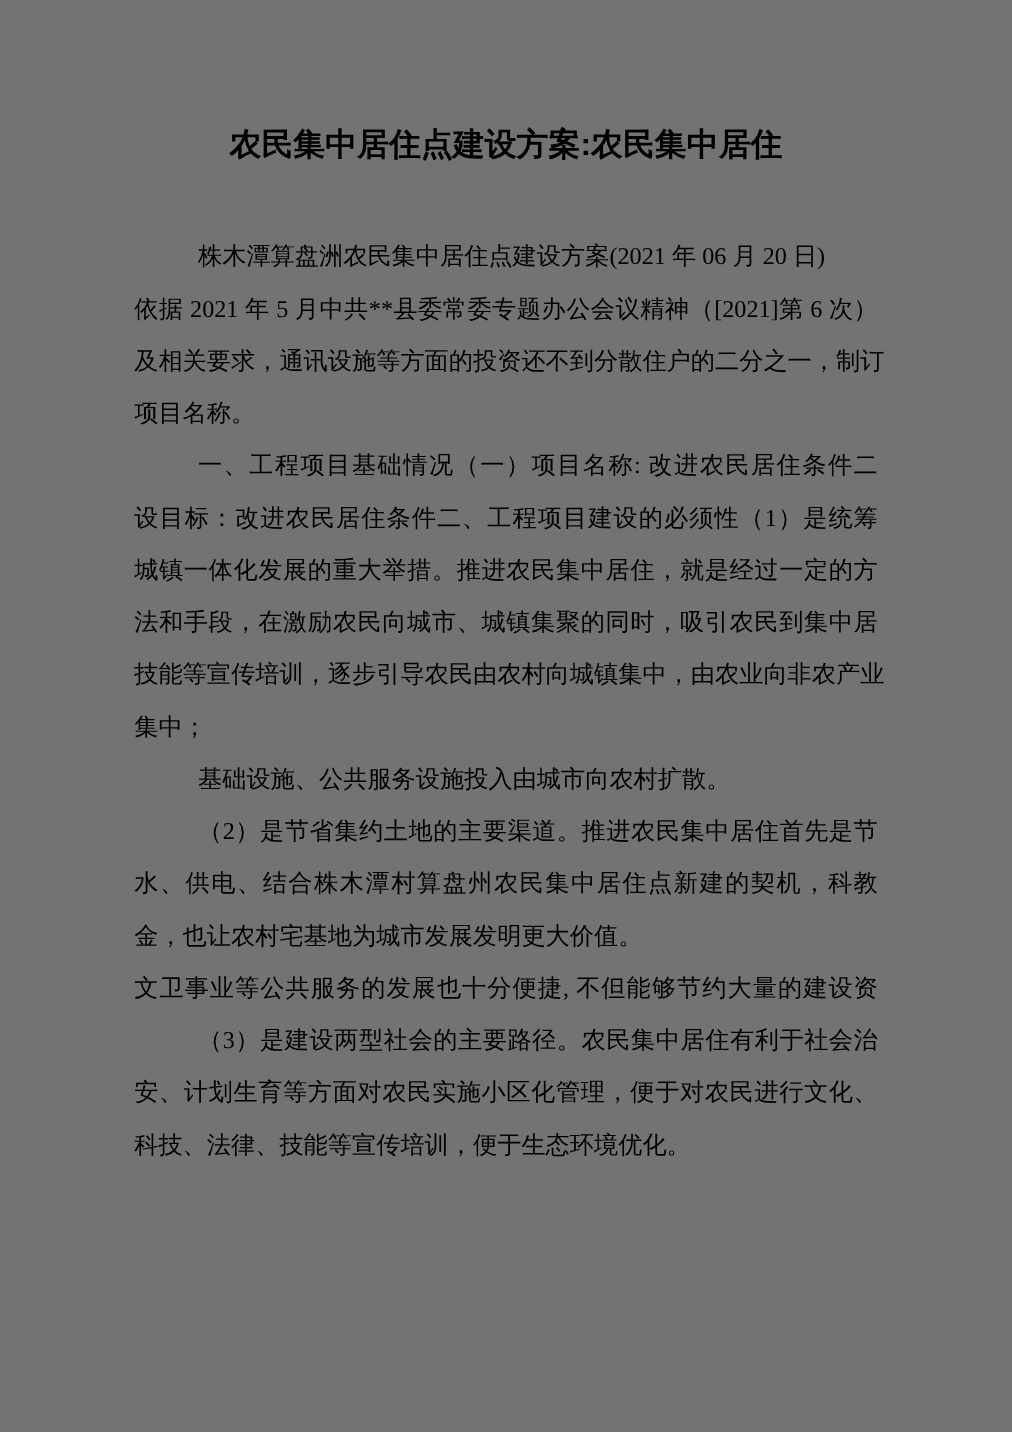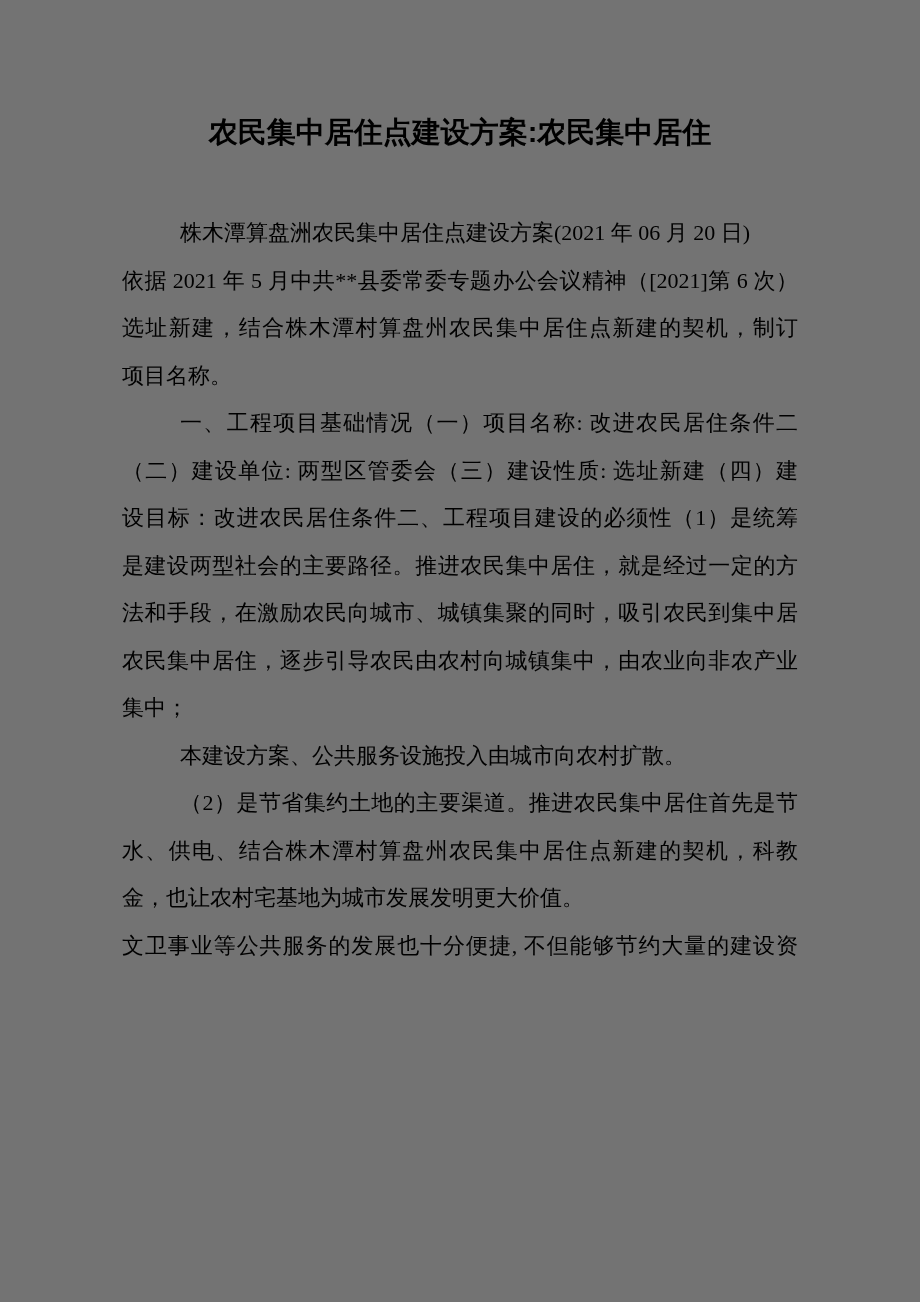--- a/index.html
+++ b/index.html
@@ -55,35 +55,39 @@
 <body>
 
 <div class="page" style="background: #737373; color: rgb(0, 0, 0);">
   <h1 class="doc-title">农民集中居住点建设方案:农民集中居住</h1>
   <div class="doc-body">
       <div class="para">
         <div class="line indent">株木潭算盘洲农民集中居住点建设方案(2021 年 06 月 20 日)</div>
       </div>
       <div class="para">
         <div class="line fill">依据 2021 年 5 月中共**县委常委专题办公会议精神（[2021]第 6 次）</div>
-        <div class="line fill">选址新建，结合株木潭村算盘州农民集中居住点新建的契机，制订</div>
+        <div class="line fill">及相关要求，通讯设施等方面的投资还不到分散住户的二分之一，制订</div>
         <div class="line">项目名称。</div>
       </div>
       <div class="para">
         <div class="line fill indent">一、工程项目基础情况（一）项目名称: 改进农民居住条件二</div>
-        <div class="line fill">（二）建设单位: 两型区管委会（三）建设性质: 选址新建（四）建</div>
         <div class="line fill">设目标：改进农民居住条件二、工程项目建设的必须性（1）是统筹</div>
-        <div class="line fill">是建设两型社会的主要路径。推进农民集中居住，就是经过一定的方</div>
+        <div class="line fill">城镇一体化发展的重大举措。推进农民集中居住，就是经过一定的方</div>
         <div class="line fill">法和手段，在激励农民向城市、城镇集聚的同时，吸引农民到集中居</div>
-        <div class="line fill">农民集中居住，逐步引导农民由农村向城镇集中，由农业向非农产业</div>
+        <div class="line fill">技能等宣传培训，逐步引导农民由农村向城镇集中，由农业向非农产业</div>
         <div class="line">集中；</div>
       </div>
       <div class="para">
-        <div class="line indent">本建设方案、公共服务设施投入由城市向农村扩散。</div>
+        <div class="line indent">基础设施、公共服务设施投入由城市向农村扩散。</div>
       </div>
       <div class="para">
         <div class="line fill indent">（2）是节省集约土地的主要渠道。推进农民集中居住首先是节</div>
         <div class="line fill">水、供电、结合株木潭村算盘州农民集中居住点新建的契机，科教</div>
         <div class="line">金，也让农村宅基地为城市发展发明更大价值。</div>
         <div class="line fill">文卫事业等公共服务的发展也十分便捷, 不但能够节约大量的建设资</div>
       </div>
+      <div class="para">
+        <div class="line fill indent">（3）是建设两型社会的主要路径。农民集中居住有利于社会治</div>
+        <div class="line fill">安、计划生育等方面对农民实施小区化管理，便于对农民进行文化、</div>
+        <div class="line">科技、法律、技能等宣传培训，便于生态环境优化。</div>
+      </div>
     </div>
 </div>
 
 </body></html>

